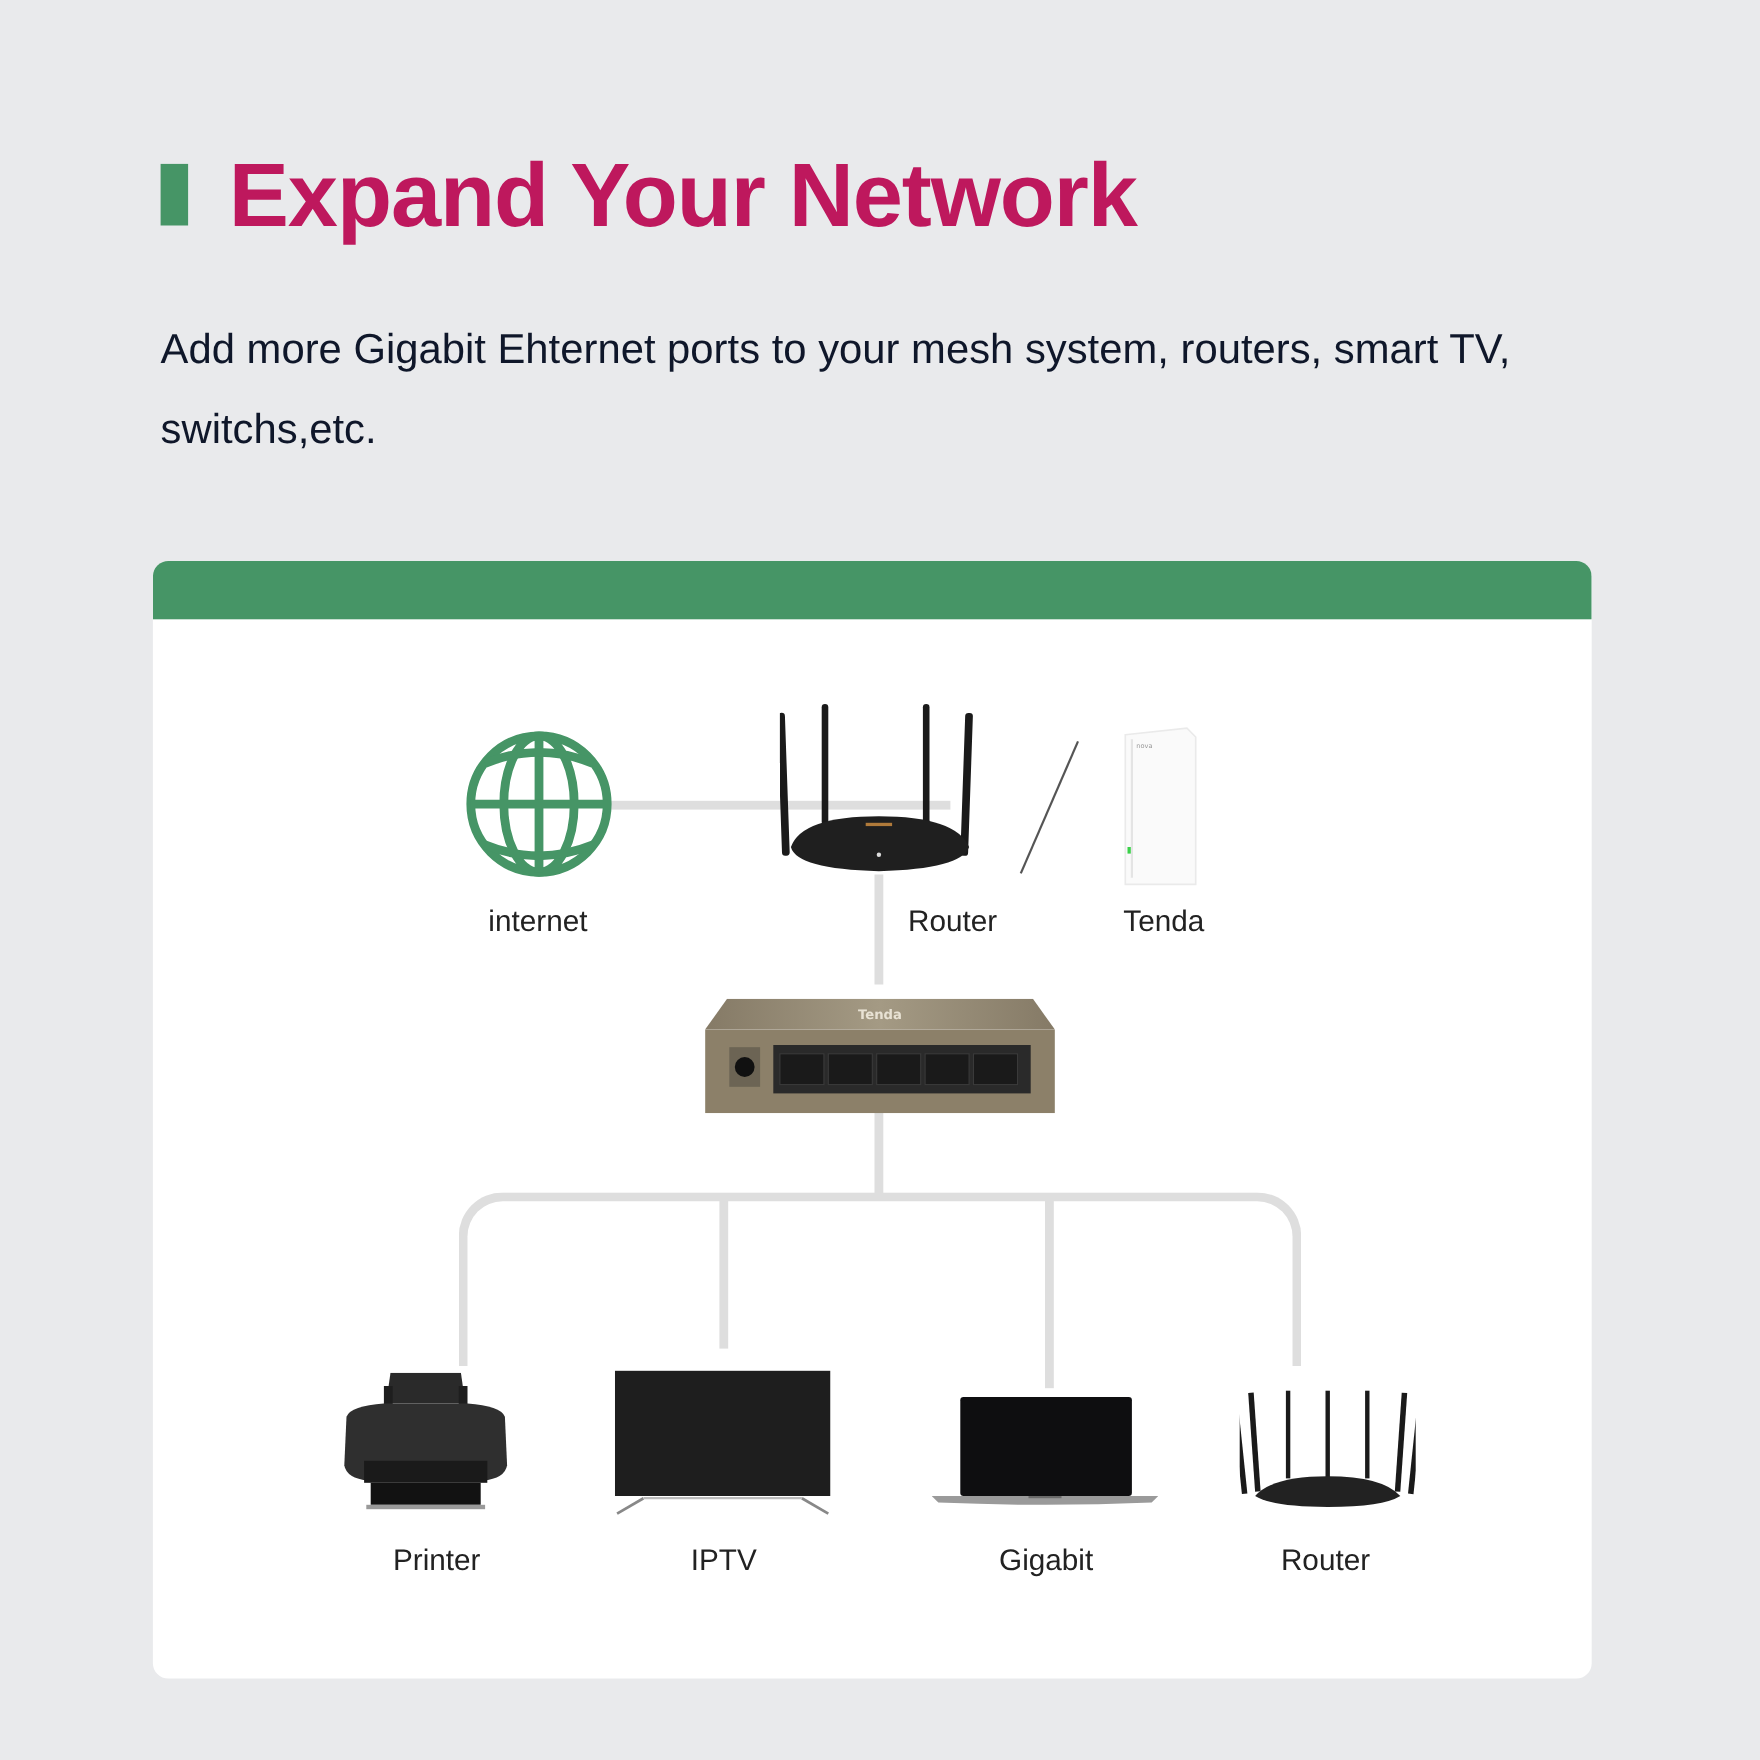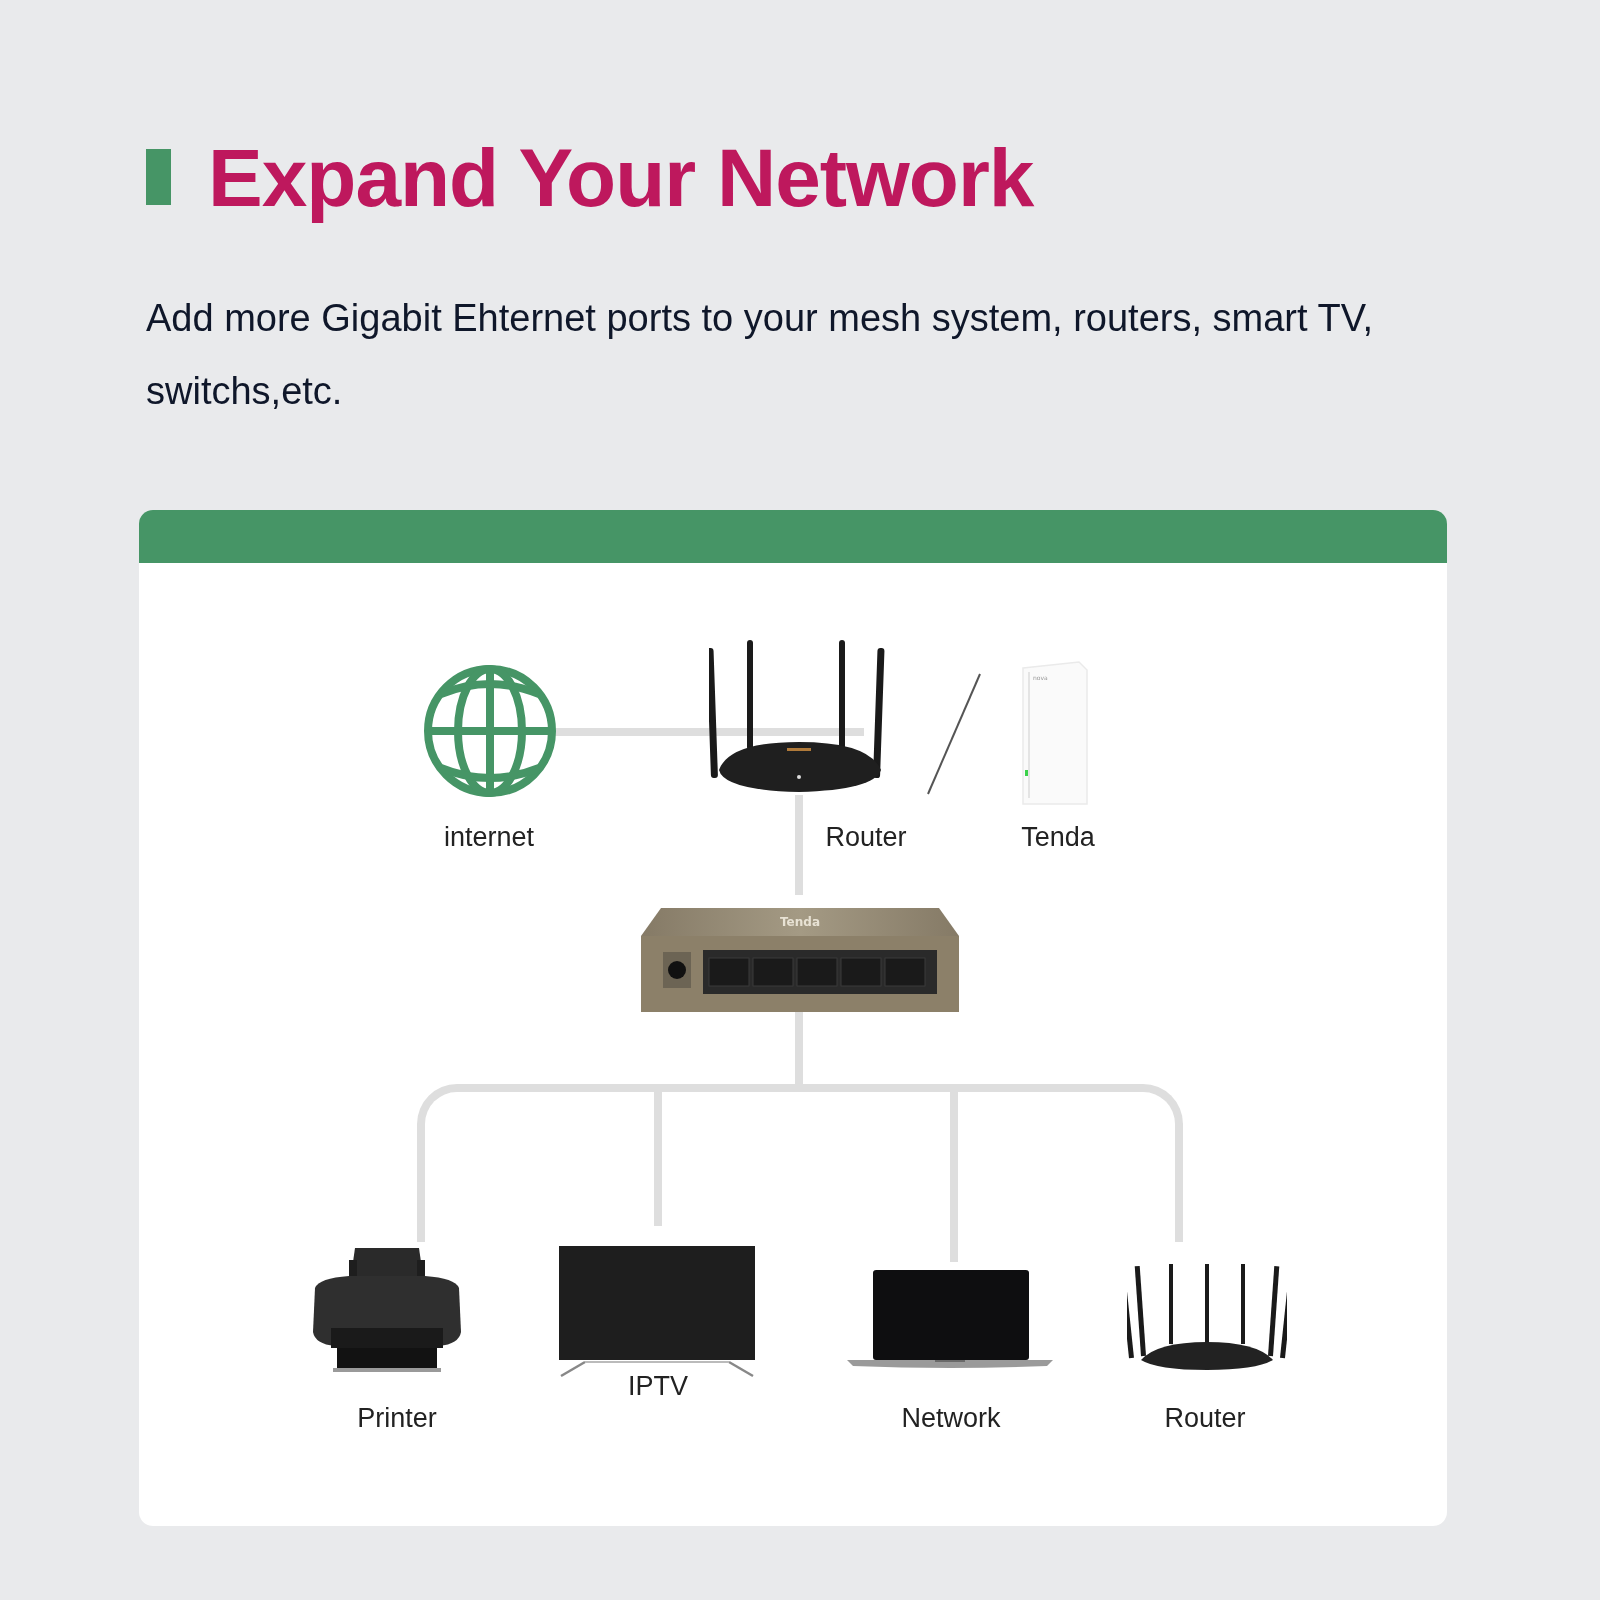--- a/index.html
+++ b/index.html
@@ -141,30 +141,30 @@
   <div class="label" style="left:258px; top:893px;">Printer</div>
 
   <div class="dev" style="left:420px; top:736px;">
     <svg width="196" height="132" viewBox="0 0 196 132">
       <rect x="0" y="0" width="196" height="114" fill="#1e1e1e"></rect>
       <line x1="2" y1="130" x2="26" y2="116" stroke="#888" stroke-width="2.5"></line>
       <line x1="170" y1="116" x2="194" y2="130" stroke="#888" stroke-width="2.5"></line>
       <line x1="26" y1="116" x2="170" y2="116" stroke="#bbb" stroke-width="2"></line>
     </svg>
   </div>
-  <div class="label" style="left:519px; top:861px;text-align:center;">IPTV</div>
+  <div class="label" style="left:519px; top:893px;text-align:center;">IPTV</div>
 
   <div class="dev" style="left:708px; top:760px;">
     <svg width="206" height="100" viewBox="0 0 206 100">
       <rect x="26" y="0" width="156" height="90" rx="3" fill="#0e0e10"></rect>
       <path d="M0 90 L206 90 L200 96 Q103 100 6 96 Z" fill="#9a9a9a"></path>
       <rect x="88" y="90" width="30" height="2" fill="#6a6a6a"></rect>
     </svg>
   </div>
-  <div class="label" style="left:812px; top:893px;">Network</div>
+  <div class="label" style="left:812px; top:893px;">Gigabit</div>
 
   <div class="dev" style="left:988px; top:754px;">
     <svg width="160" height="110" viewBox="0 0 160 110">
       <g fill="#1a1a1a">
         <rect x="2" y="4" width="5" height="90" transform="rotate(-6 4 94)"></rect>
         <rect x="14" y="2" width="5" height="90" transform="rotate(-4 16 92)"></rect>
         <rect x="42" y="0" width="4" height="80"></rect>
         <rect x="78" y="0" width="4" height="80"></rect>
         <rect x="114" y="0" width="4" height="80"></rect>
         <rect x="141" y="2" width="5" height="90" transform="rotate(4 143 92)"></rect>

